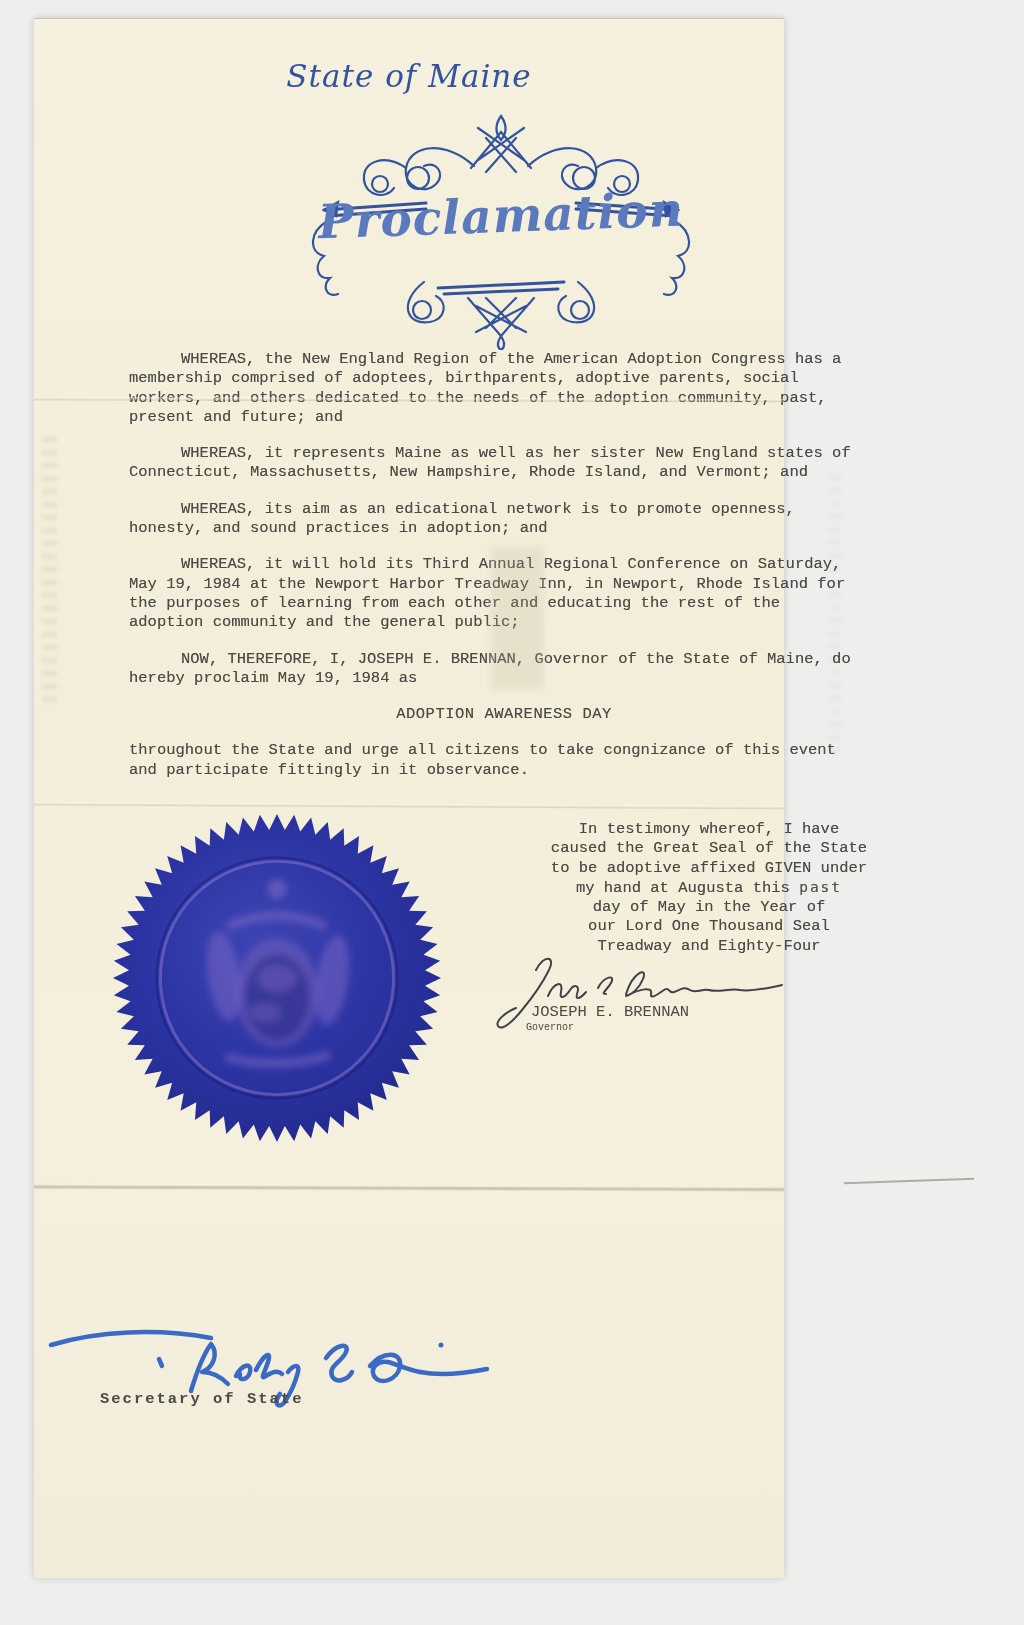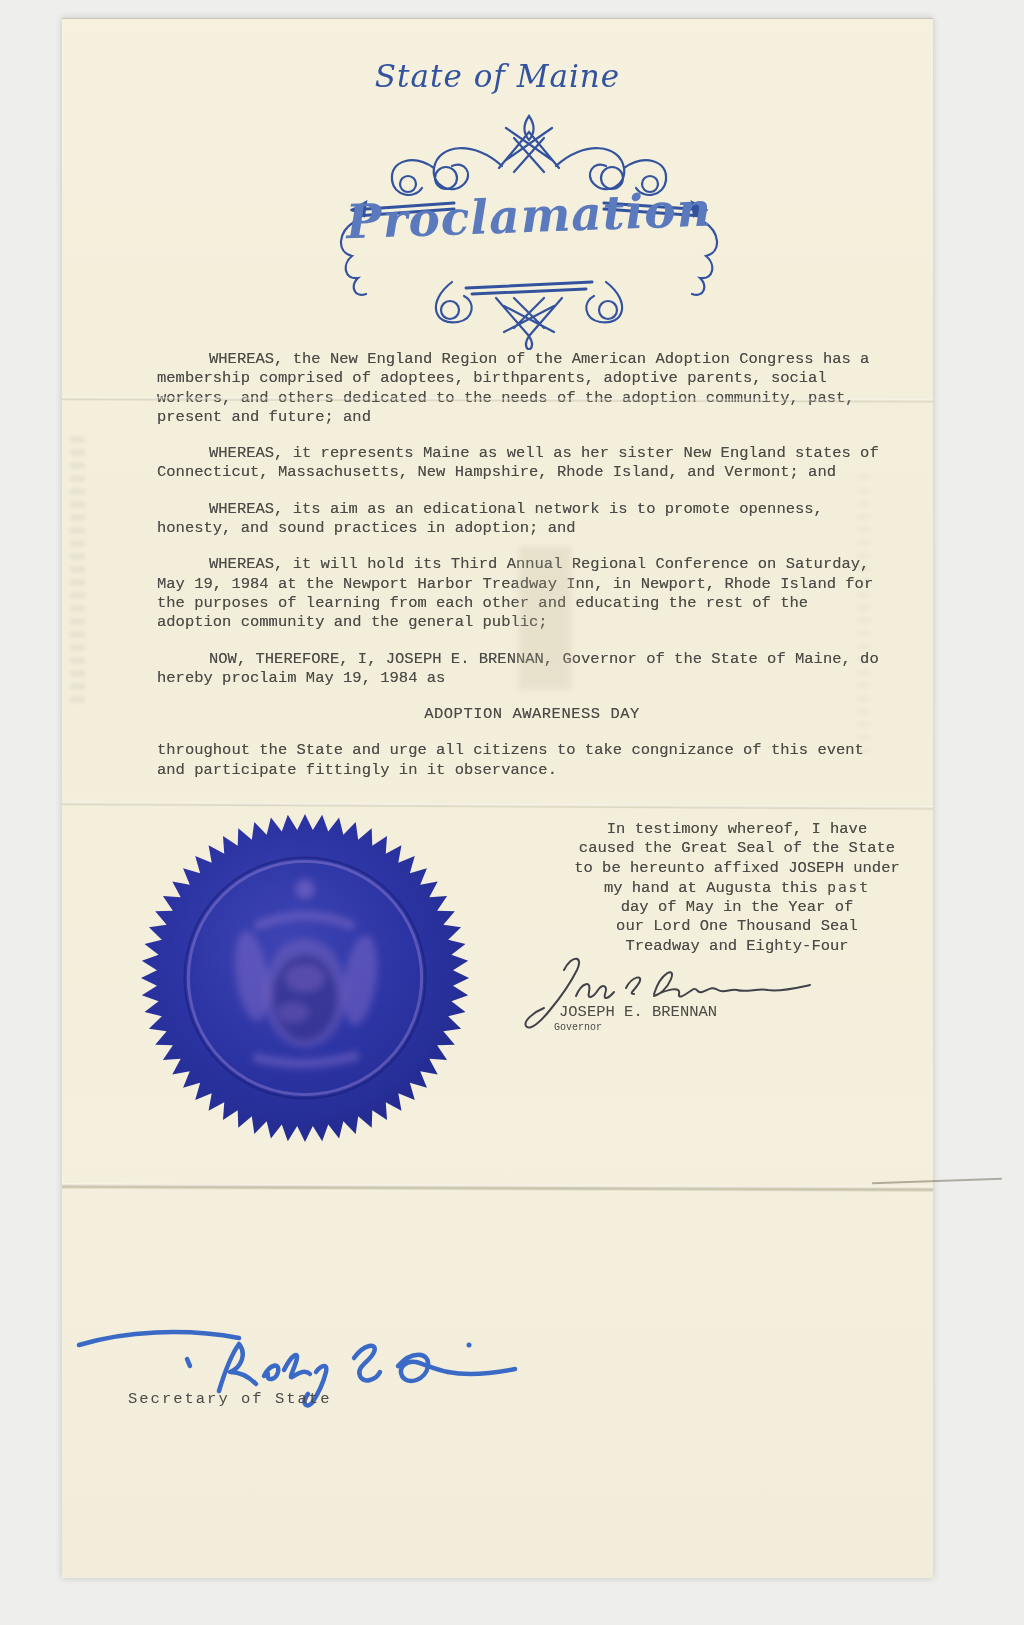--- a/index.html
+++ b/index.html
@@ -4,21 +4,21 @@
 <style>
   html,body{margin:0;padding:0;}
   body{
     width:1024px;height:1625px;position:relative;
     background:var(--background,#eeeeec);
     font-family:"Liberation Mono",monospace;
     overflow:hidden;
   }
   .scene{position:absolute;inset:0;}
   .page{
-    position:absolute;left:62px;top:18px;width:871px;height:1560px;
+    position:absolute;left:34px;top:18px;width:750px;height:1560px;
     background:linear-gradient(180deg,#f6f1de 0%,#f3eed9 38%,#f5f0dd 72%,#f2eddb 100%);
     box-shadow:0 0 7px rgba(0,0,0,.18), inset 0 1px 0 rgba(120,120,120,.35);
   }
   
   .state-title{
     position:absolute;left:0;top:40px;width:100%;text-align:center;
     font-family:"DejaVu Serif",serif;font-style:italic;
     font-size:31px;color:var(--header-blue,#33539e);letter-spacing:1px;
   }
   
@@ -47,21 +47,21 @@
     text-align:center;
   }
   .inserted-word{font-family:"DejaVu Sans Mono",monospace;font-size:14.5px;letter-spacing:2px;color:#55544e;}
   .gov-typed{position:absolute;left:497px;top:985px;font-size:15.5px;color:var(--body-ink,#4b4a46);}
   .gov-title{position:absolute;left:492px;top:1004px;font-size:10px;color:var(--body-ink,#4b4a46);}
   .gov-sig{position:absolute;left:458px;top:930px;width:300px;height:90px;}
   
   .seal{position:absolute;left:75px;top:792px;width:336px;height:336px;}
   
   .sec-sig{position:absolute;left:5px;top:1295px;width:470px;height:100px;}
-  .sec-title{position:absolute;left:66px;top:1372px;font-size:15.5px;color:var(--body-ink,#4b4a46);letter-spacing:2px;}
+  .sec-title{position:absolute;left:66px;top:1372px;font-size:15.5px;color:var(--body-ink,#4b4a46);letter-spacing:2px;font-weight:bold;}
   
   .crease{position:absolute;left:0;width:100%;height:4px;}
   .crease-light{background:linear-gradient(180deg,rgba(255,255,255,.55) 0%,rgba(160,150,120,.28) 70%,rgba(255,255,255,0) 100%);}
   .crease-1{top:380px;transform:rotate(.15deg);}
   .crease-2{top:786px;transform:rotate(.3deg);}
   .crease-3{
     top:1167px;height:6px;transform:rotate(.2deg);
     background:linear-gradient(180deg,rgba(255,255,255,.6) 0%,rgba(140,130,100,.45) 55%,rgba(255,255,255,.2) 100%);
   }
   .scratch{position:absolute;left:810px;top:1162px;width:130px;height:1.5px;
@@ -140,21 +140,21 @@
       <p class="para indent">NOW, THEREFORE, I, JOSEPH E. BRENNAN, Governor of the State of Maine, do
 hereby proclaim May 19, 1984 as</p>
       <p class="centered-day">ADOPTION AWARENESS DAY</p>
       <p class="para">throughout the State and urge all citizens to take congnizance of this event
 and participate fittingly in it observance.</p>
     </div>
 
     <div class="testimony">
       <div>In testimony whereof, I have</div>
       <div>caused the Great Seal of the State</div>
-      <div>to be hereunto affixed JOSEPH under</div>
+      <div>to be adoptive affixed GIVEN under</div>
       <div><span>my hand at Augusta this </span><span class="inserted-word">past</span></div>
       <div>day of May in the Year of</div>
       <div>our Lord One Thousand Seal</div>
       <div>Treadway and Eighty-Four</div>
     </div>
 
     <svg class="gov-sig" viewBox="0 0 300 90">
       <g stroke="#41414a" stroke-width="2" fill="none" stroke-linecap="round" stroke-linejoin="round">
         <path d="M44,22 C52,6 64,8 57,22 C50,36 40,50 30,62 C22,72 10,84 6,78 C3,73 14,64 24,60"></path>
         <path d="M56,48 C62,34 72,32 69,44 C67,52 73,50 78,42 C83,35 88,38 85,46 C83,53 89,50 94,44"></path>

